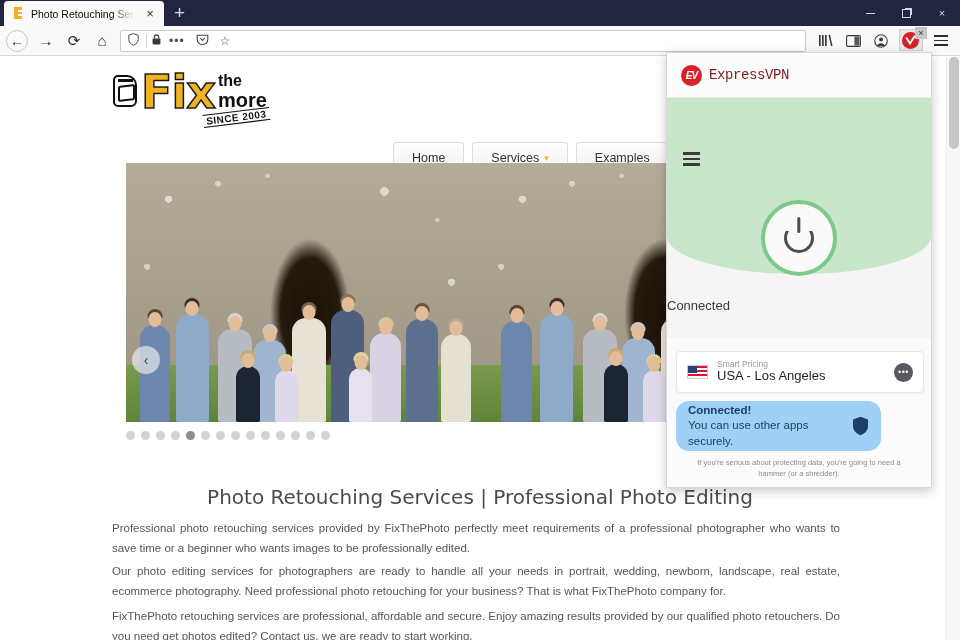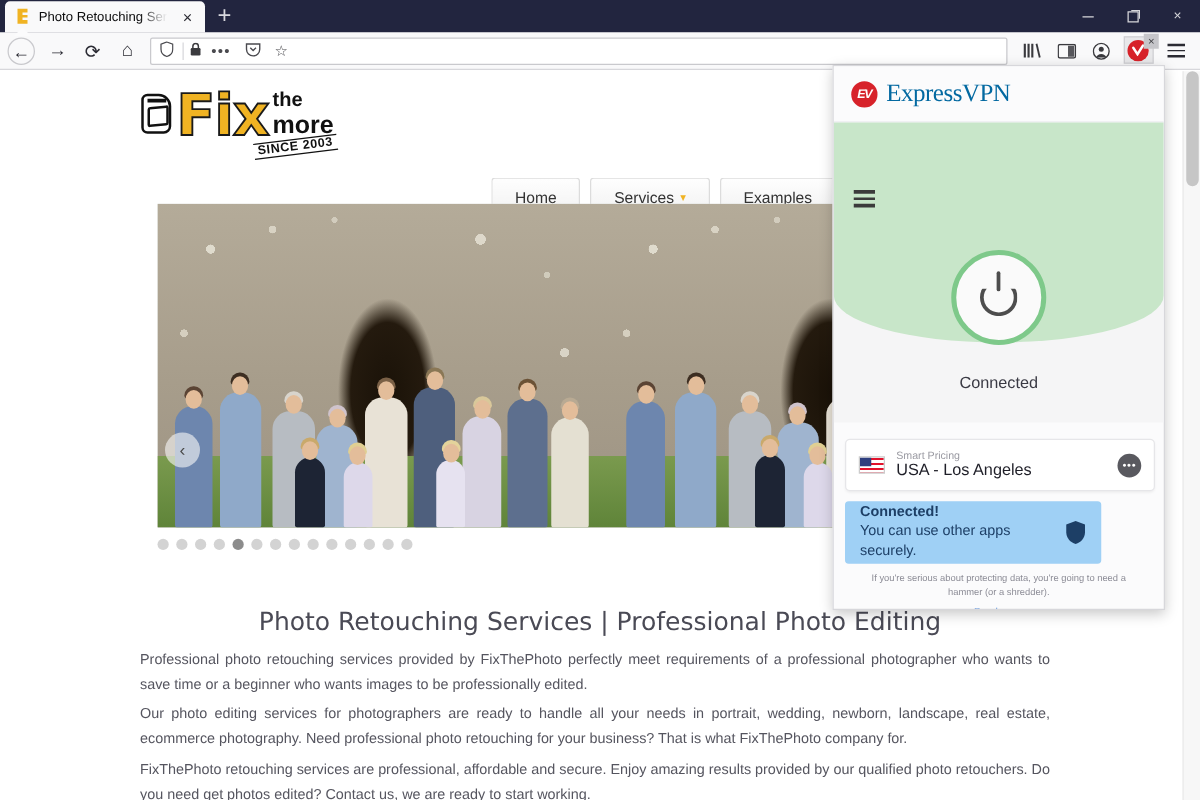--- a/index.html
+++ b/index.html
@@ -264,22 +264,22 @@
     height: 45px; background: #fbfbfc; border-bottom: 1px solid #ededf0;
     display: flex; align-items: center; padding-left: 14px; gap: 7px;
   }
   .ev-logo-circle {
     width: 21px; height: 21px; border-radius: 50%; background: #d7222a;
     display: flex; align-items: center; justify-content: center;
     color: #fff; font-size: 10px; font-weight: bold; font-style: italic;
     letter-spacing: -1px;
   }
   .ev-wordmark {
-    font-size: 20px; color: #0369a1; font-weight: 400;
-    font-family: Liberation Serif, serif; letter-spacing: -0.4px;
+    font-size: 14px; color: #7f1d1d; font-weight: 400;
+    font-family: Liberation Mono, monospace; letter-spacing: -0.4px;
   }
   .vpn-hero { position: relative; height: 240px; background: #f5f5f6; }
   .hero-green {
     position: absolute; left: 0; top: 0; width: 100%; height: 176px;
     background: #c8e6c9; border-radius: 0 0 140px 140px / 0 0 40px 40px;
   }
   .vpn-hamburger {
     position: absolute; left: 16px; top: 54px; width: 17px; z-index: 3;
   }
   .vpn-hamburger i {
@@ -299,21 +299,21 @@
   .power-glyph::before {
     content: ""; position: absolute; left: 50%; top: -9px; transform: translateX(-50%);
     width: 3.4px; height: 16px; background: #4d4d4d; border-radius: 2px;
   }
   .power-glyph::after {
     content:""; position:absolute; left:-3.4px; top:-3.4px; width:8px; height:8px;
     background:#fafafa;
     box-shadow: 22px 0 0 0 #fafafa;
   }
   .connected-label {
-    position: absolute; left: 0; top: 200px; width: 100%; text-align: center;
+    position: absolute; left: 0; top: 200px; width: 100%; text-align: left;
     font-size: 13px; color: #3a3a44; z-index: 4;
   }
   .location-card {
     position: absolute; left: 9px; top: 298px; width: 248px; height: 42px;
     background: #fff; border: 1px solid #e6e6e9; border-radius: 4px;
     display: flex; align-items: center; padding: 0 10px; gap: 9px;
     box-shadow: 0 1px 2px rgba(0,0,0,0.05);
   }
   .flag {
     width: 21px; height: 14px; flex: 0 0 21px; position: relative; overflow: hidden;
@@ -327,21 +327,21 @@
   .loc-text { flex: 1; line-height: 1.15; }
   .loc-label { font-size: 8.5px; color: #9a9aa2; }
   .loc-name { font-size: 13px; color: #1f1f28; font-weight: normal; }
   .loc-more {
     width: 19px; height: 19px; border-radius: 50%; background: #59595f;
     color: #fff; font-size: 9px; display: flex; align-items: center;
     justify-content: center; letter-spacing: 0.5px;
   }
   .notify-card {
     position: absolute; left: 9px; top: 348px; width: 205px; height: 50px;
-    background: #9fd0f5; border-radius: 3px;
+    background: #9fd0f5; border-radius: 13px;
     display: flex; align-items: center; padding: 0 12px;
   }
   .notify-text { flex: 1; line-height: 1.35; }
   .notify-line1 { font-size: 11.5px; color: #1d3f66; font-weight: bold; }
   .notify-line2 { font-size: 11.5px; color: #1d3f66; }
   .shield-icon { width: 17px; height: 20px; }
   .vpn-footer {
     position: absolute; left: 0; top: 404px; width: 100%; text-align: center;
   }
   .vpn-footer-text {

